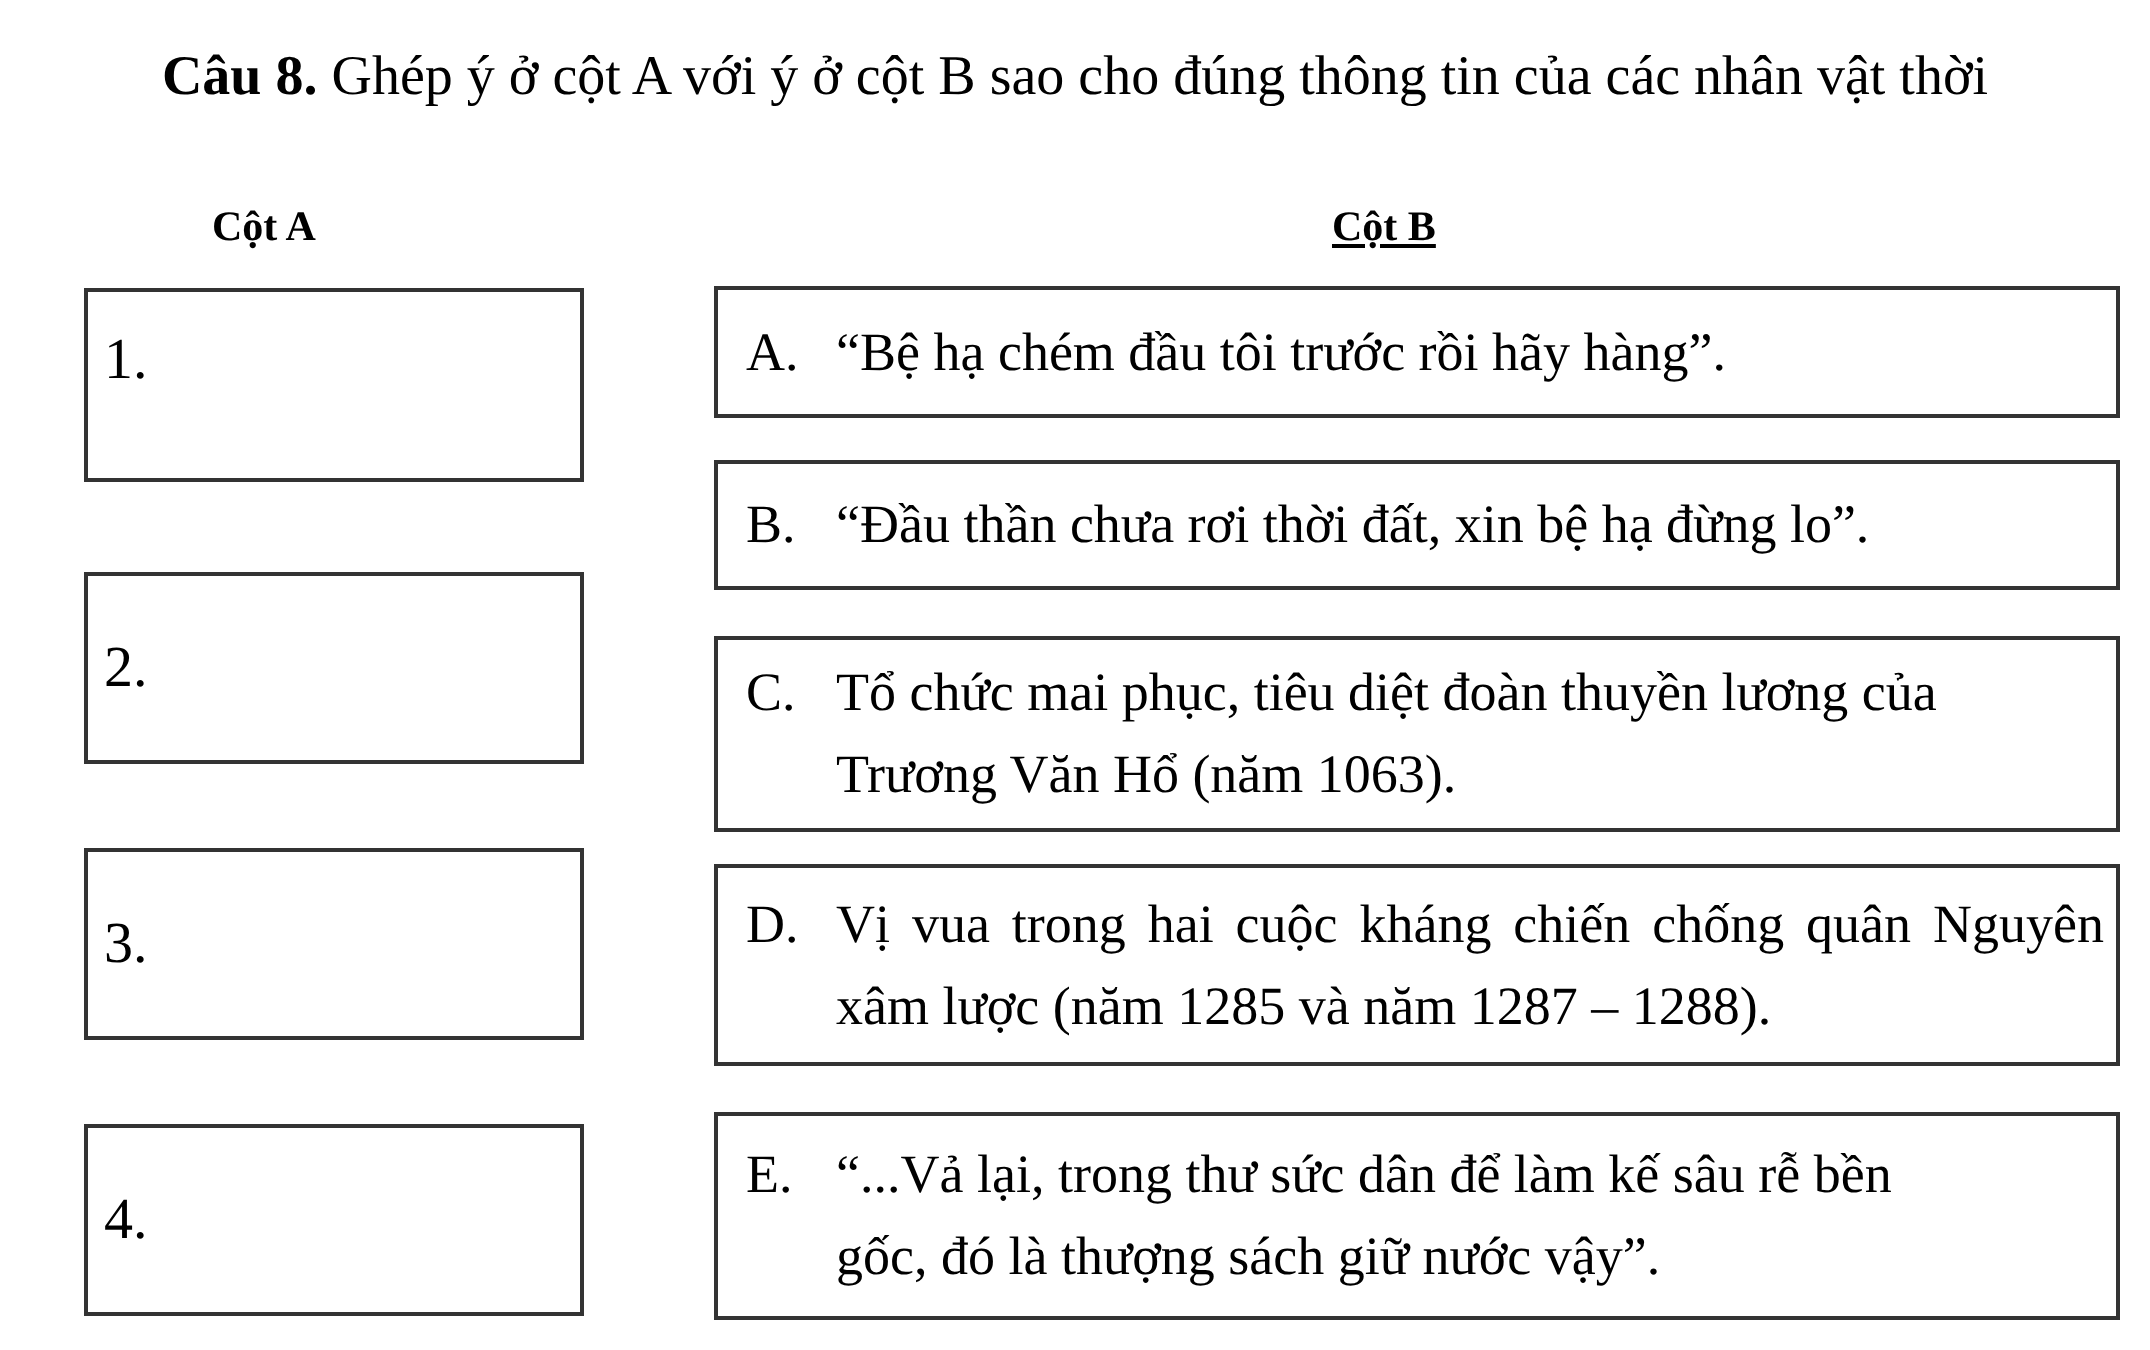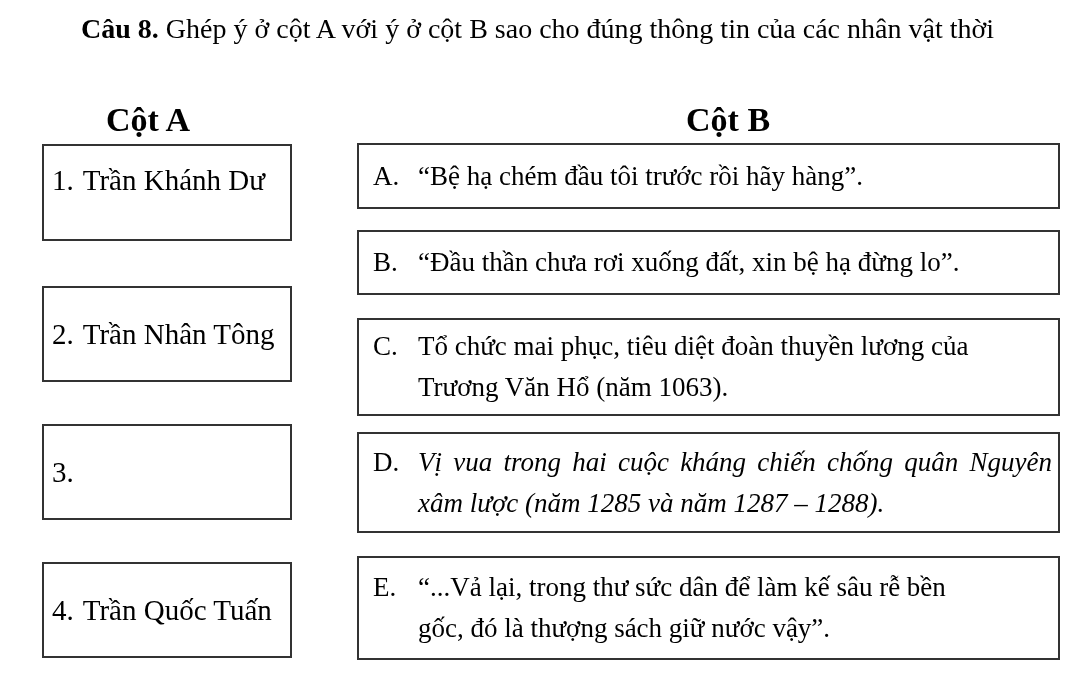--- a/index.html
+++ b/index.html
@@ -7,36 +7,36 @@
     position: relative;
     width: 1075px;
     height: 675px;
     background: #ffffff;
     color: #000000;
     font-family: "Liberation Serif", "DejaVu Serif", serif;
     overflow: hidden;
   }
   .title {
     position: absolute;
-    top: 6px; left: 0; width: 100%;
+    top: 16px; left: 0; width: 100%;
     text-align: center;
     font-size: 28px;
     line-height: 46px;
   }
   .t-line { white-space: nowrap; }
   .bold { font-weight: bold; }
   .col-header {
     position: absolute;
     top: 101px;
-    font-size: 34px;
+    font-size: 21px;
     font-weight: bold;
     white-space: nowrap;
   }
   .header-a { left: 106px; }
-  .header-b { left: 686px; }
+  .header-b { left: 666px; text-decoration: underline; }
   .box {
     position: absolute;
     box-sizing: border-box;
     border: 2px solid #333333;
     background: #ffffff;
     display: flex;
     align-items: center;
   }
   .box-a {
     left: 42px;
@@ -63,62 +63,59 @@
   }
   .box-b .letter { flex: 0 0 45px; line-height: 41px; }
   .box-b .text { flex: 1; line-height: 41px; }
   .ba { top: 143px; height: 66px; }
   .bb { top: 230px; height: 65px; }
   .bc { top: 318px; height: 98px; }
   .bd { top: 432px; height: 101px; }
   .be { top: 556px; height: 104px; }
   .nowrap { white-space: nowrap; font-family: Liberation Serif, serif; }
   .pre { white-space: pre; }
-  .justify { text-align: justify; font-style: italic; }
+  .justify { text-align: justify; }
 </style>
 </head>
 <body>
 
 <div class="page">
 
   <div class="title">
     <div class="t-line">
       <span class="bold">Câu 8.</span><span> Ghép ý ở cột A với ý ở cột B sao cho đúng thông tin của các nhân vật thời</span>
     </div>
   </div>
 
   <div class="col-header header-a">Cột A</div>
   <div class="col-header header-b">Cột B</div>
 
   <div class="box box-a a1">
     <span class="num">1.</span>
-      <span>Trần Khánh Dư</span>
   </div>
   <div class="box box-a a2">
     <span class="num">2.</span>
-      <span>Trần Nhân Tông</span>
   </div>
   <div class="box box-a a3">
     <span class="num">3.</span>
   </div>
   <div class="box box-a a4">
     <span class="num">4.</span>
-      <span>Trần Quốc Tuấn</span>
   </div>
 
   <div class="box box-b ba">
     <div class="row">
       <span class="letter">A.</span>
       <div class="text nowrap">“Bệ hạ chém đầu tôi trước rồi hãy hàng”.</div>
     </div>
   </div>
   <div class="box box-b bb">
     <div class="row">
       <span class="letter">B.</span>
-      <div class="text nowrap">“Đầu thần chưa rơi xuống đất, xin bệ hạ đừng lo”.</div>
+      <div class="text nowrap">“Đầu thần chưa rơi thời đất, xin bệ hạ đừng lo”.</div>
     </div>
   </div>
   <div class="box box-b bc">
     <div class="row">
       <span class="letter">C.</span>
       <div class="text pre">Tổ chức mai phục, tiêu diệt đoàn thuyền lương của
 Trương Văn Hổ (năm 1063).</div>
     </div>
   </div>
   <div class="box box-b bd">

